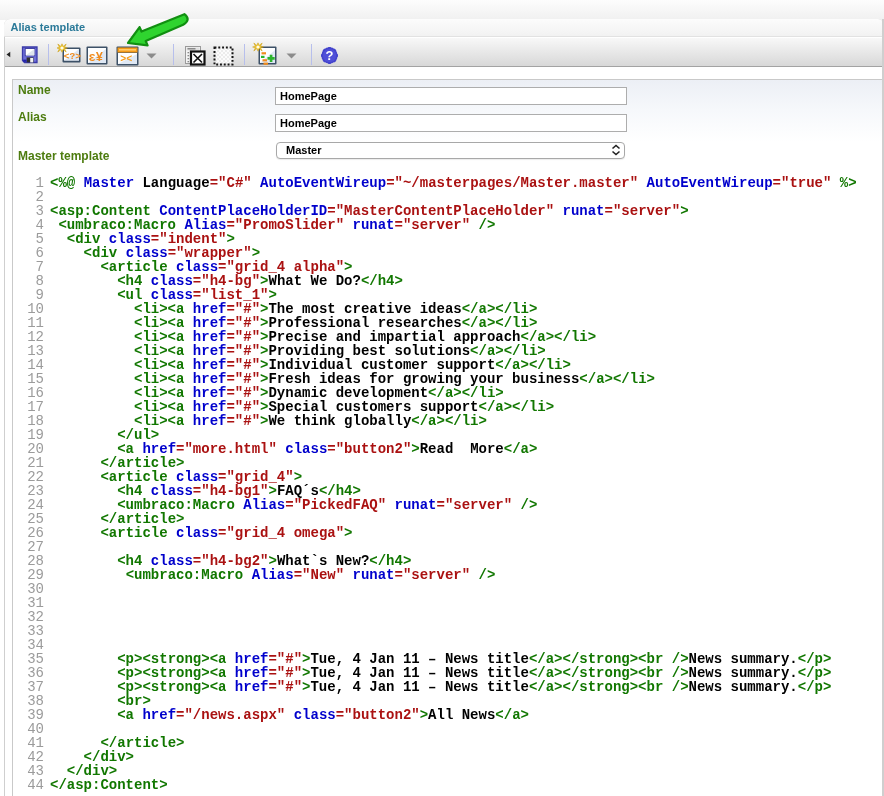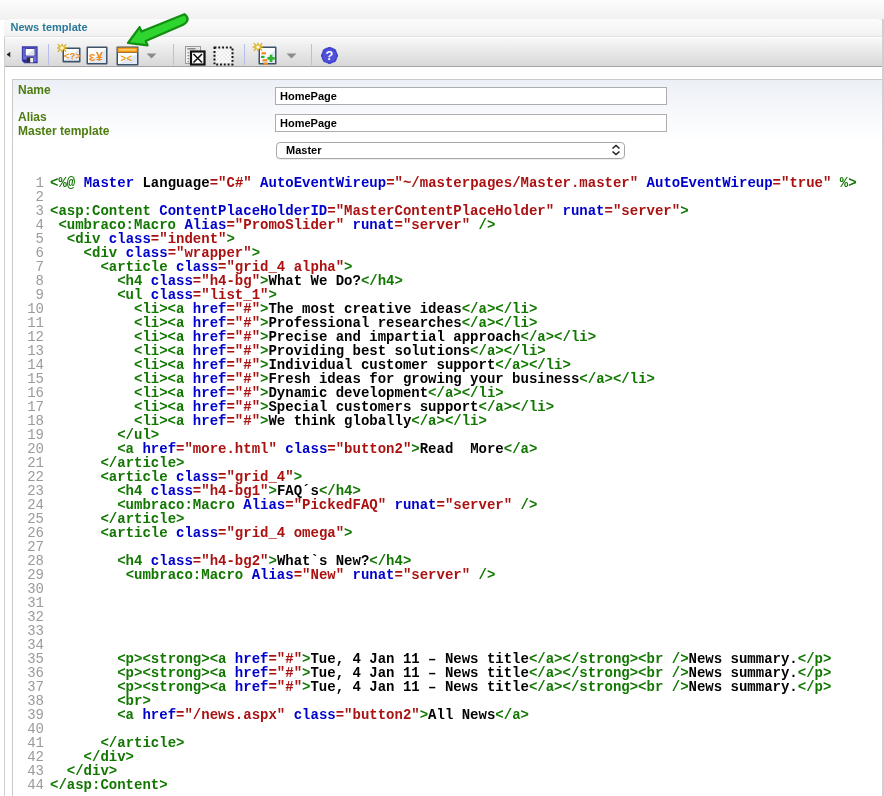--- a/index.html
+++ b/index.html
@@ -19,40 +19,40 @@
     letter-spacing:0px; }
   #toolbar { left:5px; top:38px; width:878px; height:29px;
     background:linear-gradient(#f8f8f8,#d8d8d8);
     border-bottom:1px solid #a3a3a3; }
   .tsep { top:44px; width:1px; height:21px; background:#b7bfec; }
   
   #fpanel { left:12px; top:79px; width:872px; height:717px;
     border:1px solid #c9c9c9; border-right:none; border-bottom:none;
     background:linear-gradient(#ecEFf5 0px, #f6f8fb 30px, #ffffff 62px, #ffffff 100%); }
   .lbl { font-size:12px; font-weight:bold; color:#4d7c0f; }
-  .inp { border:1px solid #adadad; background:#fff; width:392px; height:18px;
+  .inp { border:1px solid #adadad; background:#fff; width:352px; height:18px;
     font-size:11px; font-weight:bold; color:#000; padding:2px 0 0 4px; }
   
   #gutter { left:0px; top:176px; width:44px; height:620px;
     font-family:"Liberation Mono", monospace; font-size:14px; line-height:14px;
     color:#9b9b9b; text-align:right; white-space:pre; }
   #code { left:50px; top:176px; font-family:"Liberation Mono", monospace;
     font-size:14px; line-height:14px; font-weight:bold; color:#000; white-space:pre; }
   #code i, #gutter i { font-style:normal; }
   i.g { color:#117700; }
   i.b { color:#0000cc; }
   i.r { color:#aa1111; }
   svg { display:block; }
 </style>
 </head>
 <body>
 <div class="abs" id="topband"></div>
 <div class="abs" id="outer"></div>
 <div class="abs" id="hdr"></div>
-<div class="abs" id="hdrtxt">News template</div>
+<div class="abs" id="hdrtxt">Alias template</div>
 <div class="abs" id="toolbar"></div>
 <div class="abs" id="fpanel"></div>
 <div class="abs" style="left:882px; top:19px; width:2px; height:777px; background:#cfcfcf;"></div>
 
 <div class="abs tsep" style="left:48px;"></div>
 <div class="abs tsep" style="left:173px;"></div>
 <div class="abs tsep" style="left:244px;"></div>
 <div class="abs tsep" style="left:311px;"></div>
 
 <svg class="abs" style="left:5px; top:51px;" width="7" height="7" viewBox="0 0 7 8">
@@ -150,21 +150,21 @@
     <g stroke="#4444cc" stroke-width="2.6">
       <path d="M9.5 1 V18 M1 9.5 H18 M3.5 3.5 L15.5 15.5 M15.5 3.5 L3.5 15.5"></path>
     </g>
   </g>
   <circle cx="9.5" cy="9.5" r="6.6" fill="#5050d8"></circle>
   <text x="9.5" y="14.2" text-anchor="middle" font-family="Liberation Sans, sans-serif" font-size="13" font-weight="bold" fill="#fff">?</text>
 </svg>
 
 <div class="abs lbl" style="left:18px; top:83px;">Name</div>
 <div class="abs lbl" style="left:18px; top:110px;">Alias</div>
-<div class="abs lbl" style="left:18px; top:124px;">Master template</div>
+<div class="abs lbl" style="left:18px; top:149px;">Master template</div>
 
 <div class="abs inp" style="left:275px; top:87px;">HomePage</div>
 <div class="abs inp" style="left:275px; top:114px;">HomePage</div>
 
 <div class="abs" style="left:276px; top:142px; width:349px; height:16.5px; background:#fff;
      border:1px solid #a8a8a8; border-radius:4px; box-shadow:0 1px 1px rgba(0,0,0,0.08);"></div>
 <div class="abs" style="left:286px; top:144px; font-size:11px; font-weight:bold; color:#000;">Master</div>
 <svg class="abs" style="left:610px; top:144px;" width="12" height="12" viewBox="0 0 12 12">
   <path d="M2.5 4.5 L6 1.5 L9.5 4.5" fill="none" stroke="#222" stroke-width="1.6"></path>
   <path d="M2.5 7.5 L6 10.5 L9.5 7.5" fill="none" stroke="#222" stroke-width="1.6"></path>

